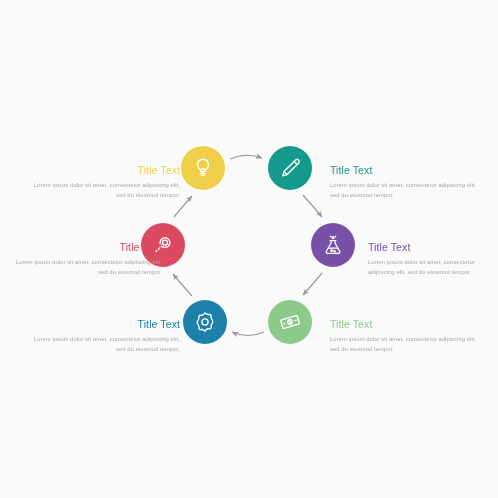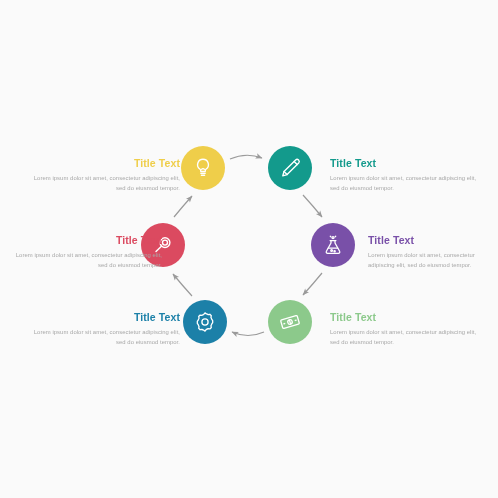--- a/index.html
+++ b/index.html
@@ -43,23 +43,23 @@
     height: 24px;
     display: block;
   }
   .block {
     position: absolute;
     width: 152px;
     box-sizing: border-box;
   }
   .block .title {
     font-size: 10.5px;
-    font-weight: bold;
+    font-weight: normal;
     line-height: 13px;
-    margin: 9px 0 4px 0;
+    margin: 16px 0 4px 0;
     letter-spacing: .1px;
   }
   .block .desc {
     font-size: 5.9px;
     line-height: 9.6px;
     color: #a8a8a8;
     margin: 0;
     letter-spacing: .05px;
   }
   .block.right {

